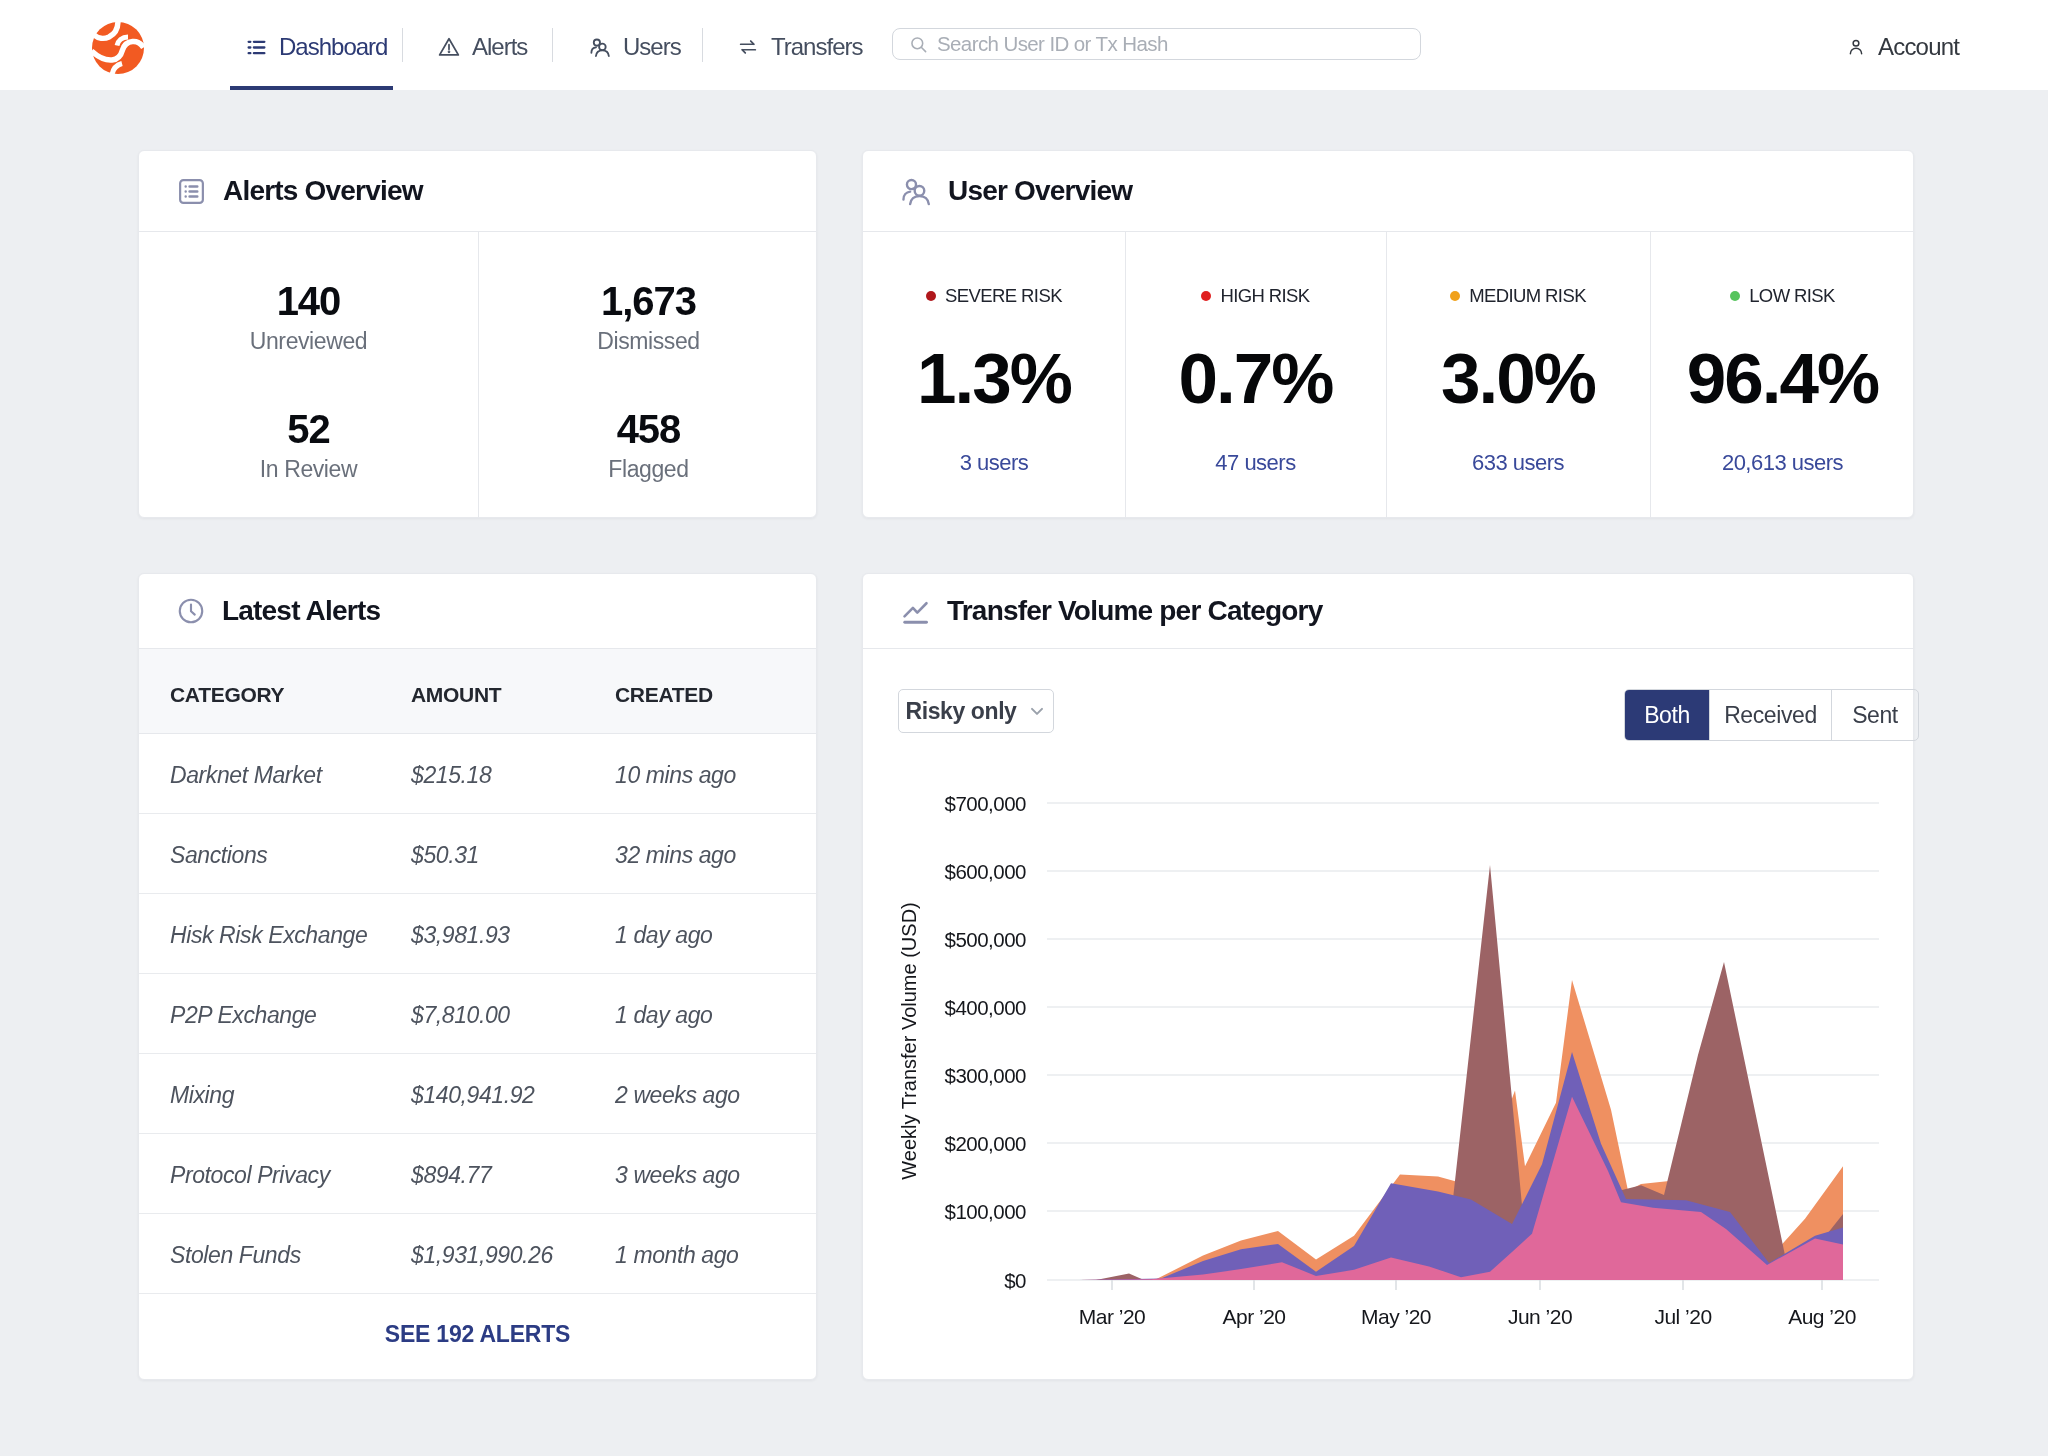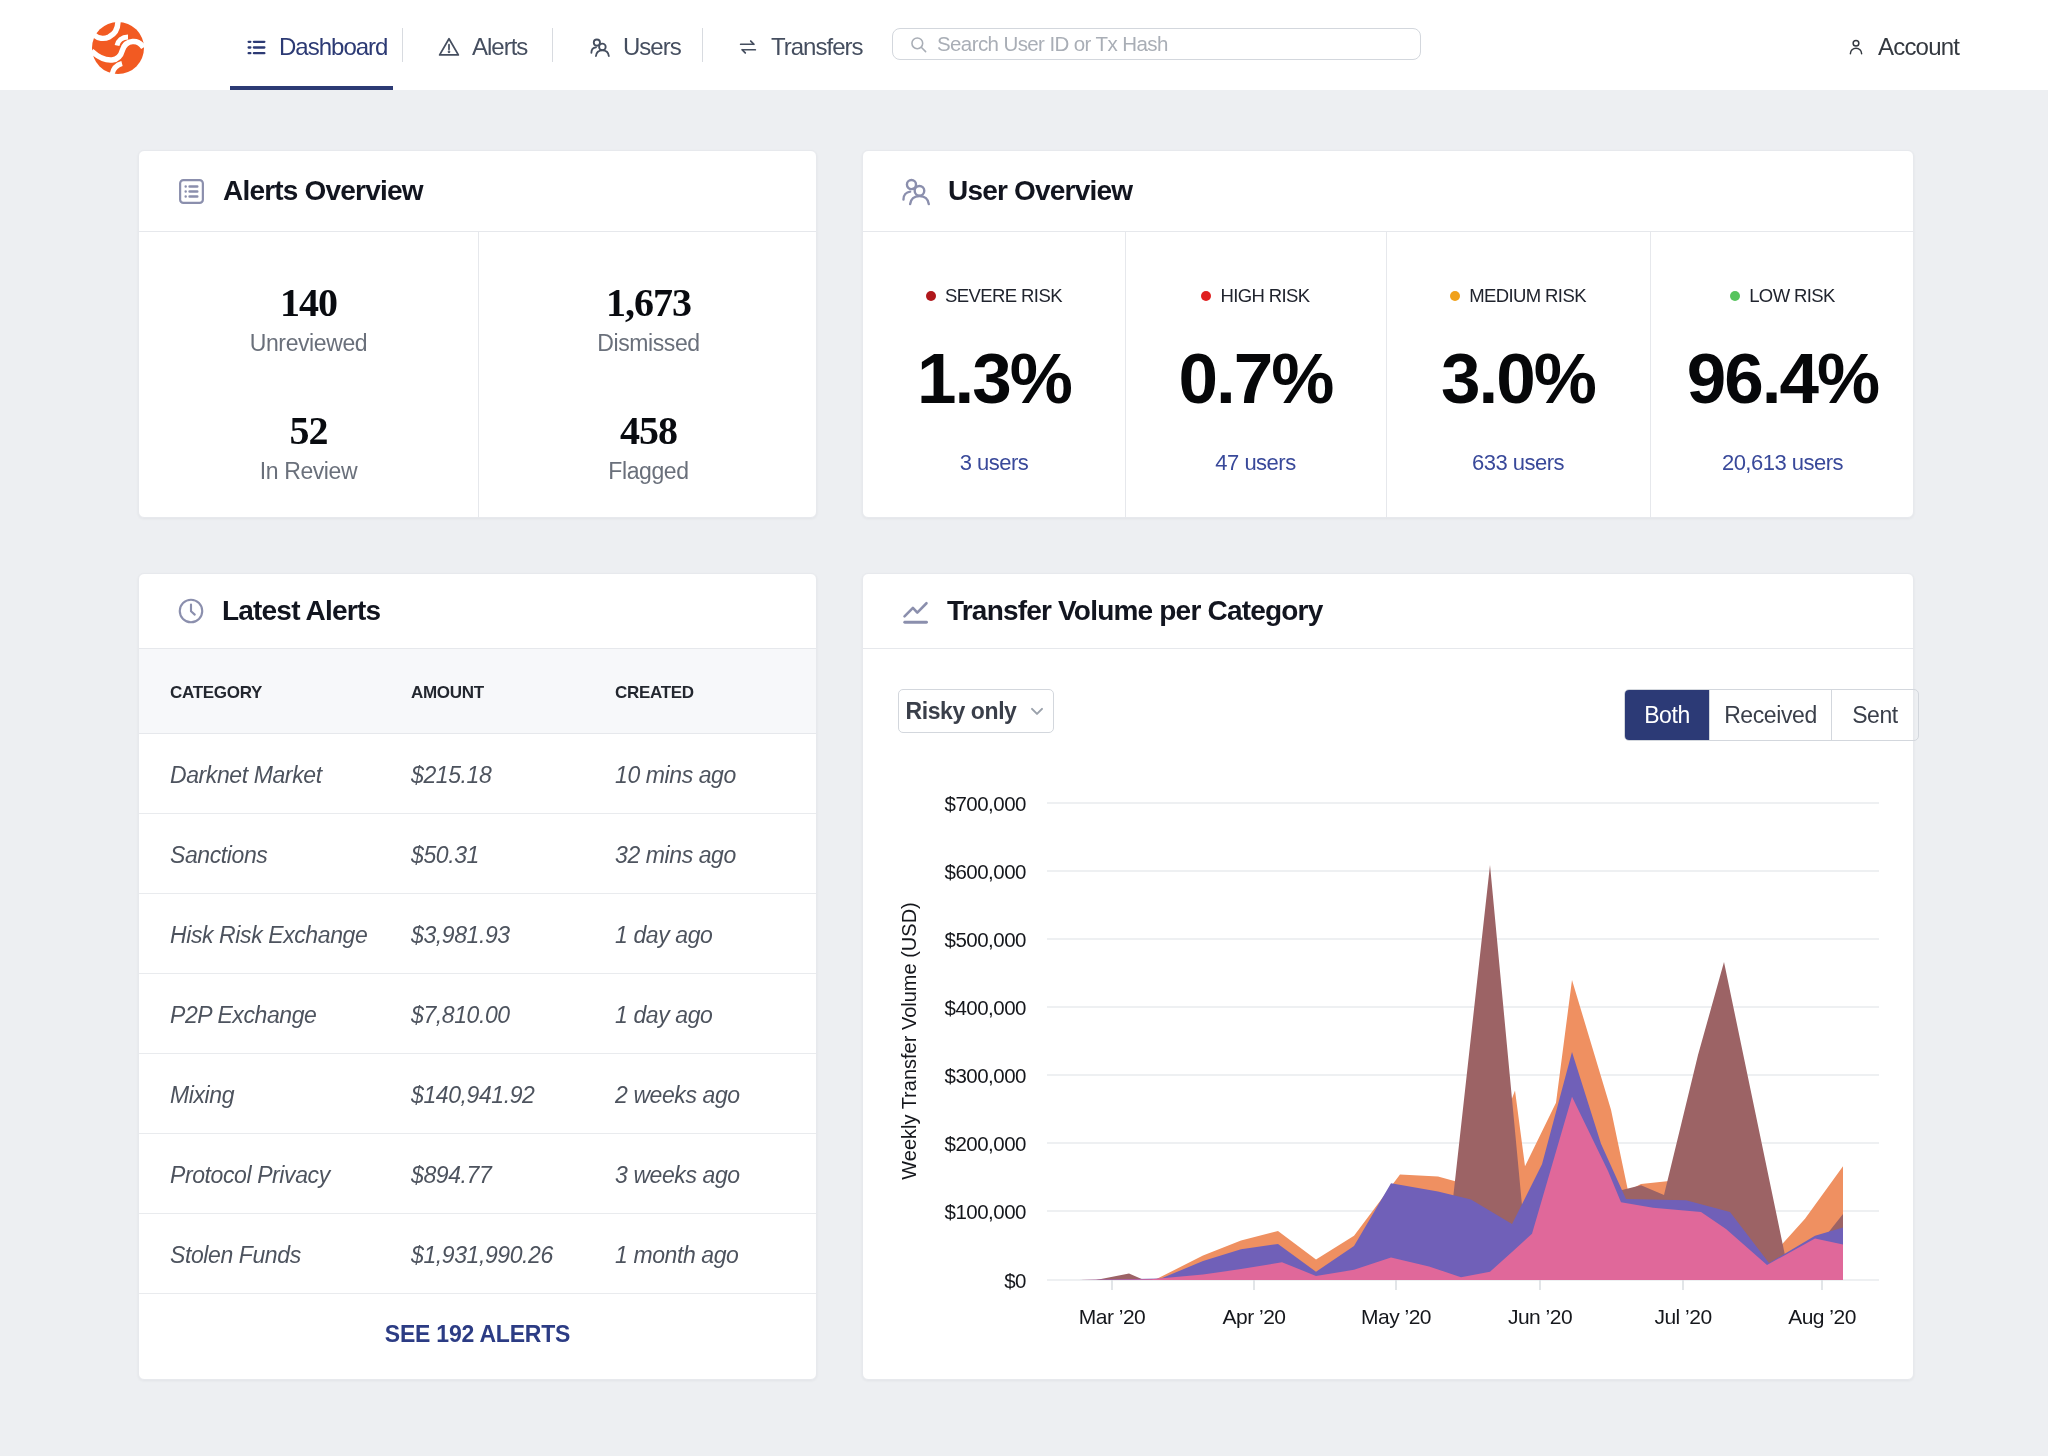--- a/index.html
+++ b/index.html
@@ -15,35 +15,35 @@
 .account { position:absolute; left:1847px; top:2px; height:90px; display:flex; align-items:center; gap:13px; font-size:24px; letter-spacing:-0.8px; color:#33383f; }
 .card { position:absolute; background:#fff; border:1px solid #e7e9ed; border-radius:6px; box-shadow:0 1px 3px rgba(20,24,40,.05); }
 .chead { display:flex; align-items:center; padding-left:37px; gap:16px; border-bottom:1px solid #e6e8ec; }
 .chead h2 { font-size:28px; font-weight:700; color:#12151f; letter-spacing:-0.8px; }
 
 #card1 { left:138px; top:150px; width:679px; height:368px; }
 #card1 .chead, #card2 .chead { height:81px; }
 #card1 .body { position:relative; height:286px; }
 .vdiv { position:absolute; top:0; bottom:0; width:1px; background:#e6e8ec; }
 .stat { position:absolute; width:100%; text-align:center; }
-.stat .num { font-size:40px; font-weight:700; color:#090b10; letter-spacing:-1px;font-family:Liberation Serif, serif; }
+.stat .num { font-size:40px; font-weight:700; color:#090b10; letter-spacing:-1px; }
 .stat .lbl { font-size:23px; color:#6a707b; margin-top:4px; letter-spacing:-0.4px; }
 
 #card2 { left:862px; top:150px; width:1052px; height:368px; }
 #card2 .body { position:relative; height:286px; }
 .ucol { position:absolute; top:0; height:100%; text-align:center; }
 .risklbl { position:absolute; top:53px; width:100%; font-size:18.5px; color:#20242e; letter-spacing:-0.6px; }
 .risklbl .dot { display:inline-block; width:10px; height:10px; border-radius:50%; margin-right:9px; position:relative; top:-1px; }
 .pct { position:absolute; top:106px; width:100%; font-size:71px; font-weight:700; color:#060709; letter-spacing:-2px; }
 .usr { position:absolute; top:218px; width:100%; font-size:22px; color:#39499a; letter-spacing:-0.5px; }
 
 #card3 { left:138px; top:573px; width:679px; height:807px; }
 #card3 .chead, #card4 .chead { height:75px; }
 .thead { height:85px; background:#f7f8fa; border-bottom:1px solid #e6e8ec; position:relative; }
-.thead span { position:absolute; top:34px; font-size:17px; font-weight:700; color:#23272f; letter-spacing:-0.3px; }
+.thead span { position:absolute; top:34px; font-size:21px; font-weight:700; color:#23272f; letter-spacing:-0.3px; }
 .trow { height:80px; border-bottom:1px solid #e9ebee; position:relative; }
 .trow span { position:absolute; top:28px; font-size:23px; color:#4d535e; letter-spacing:-0.4px;font-style:italic; }
 .tc1 { left:31px; } .tc2 { left:272px; } .tc3 { left:476px; }
 .seeall { height:80px; display:flex; align-items:center; justify-content:center; font-size:23px; font-weight:700; color:#2c3c84; letter-spacing:-0.2px; }
 
 #card4 { left:862px; top:573px; width:1052px; height:807px; }
 .riskybtn { position:absolute; left:35px; top:115px; width:156px; height:44px; border:1.5px solid #d3d7dd; border-radius:5px; display:flex; align-items:center; justify-content:center; gap:10px; font-size:23px; color:#3a3f4a; letter-spacing:-0.4px;font-weight:bold; }
 .seg { position:absolute; left:721px; top:115px; height:52px; display:flex; border:1.5px solid #d3d7dd; border-radius:5px; overflow:hidden;margin-left:40px; }
 .seg div { display:flex; align-items:center; justify-content:center; font-size:23px; color:#3a3f4a; letter-spacing:-0.4px; }
 .seg .on { background:#2c3a76; color:#fff; }

